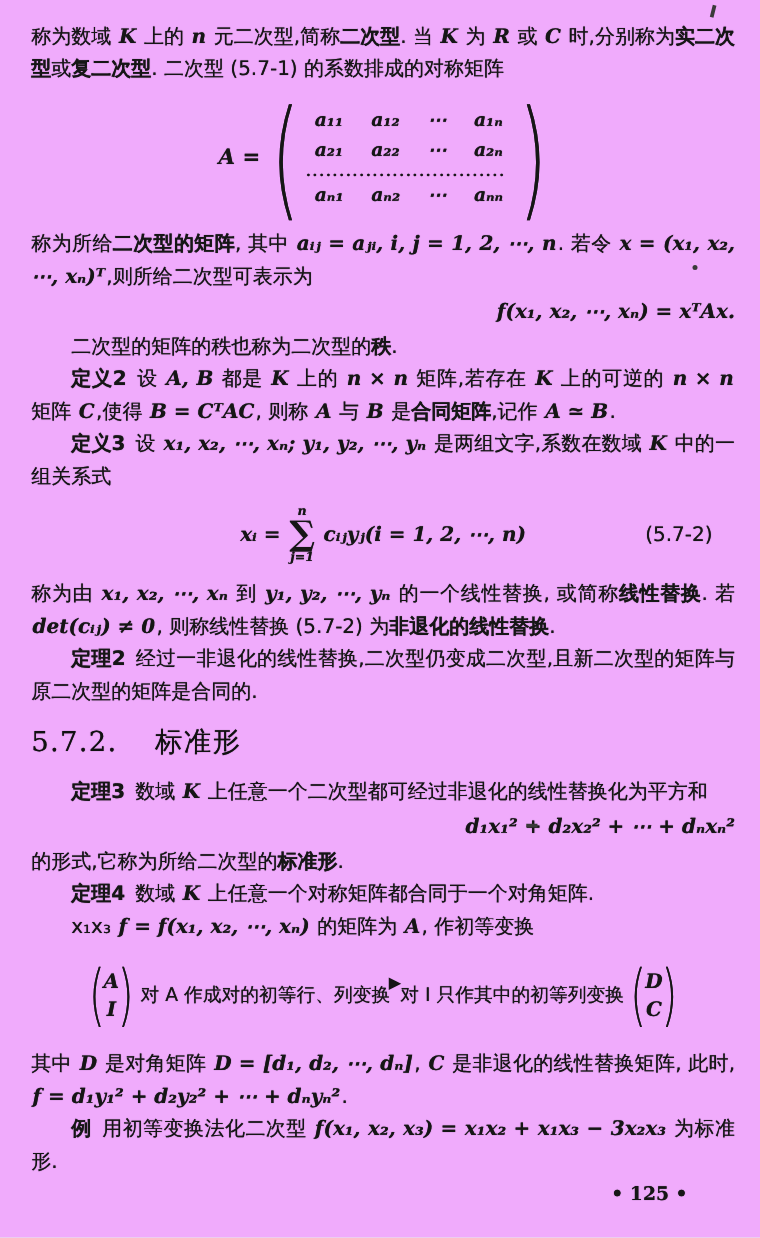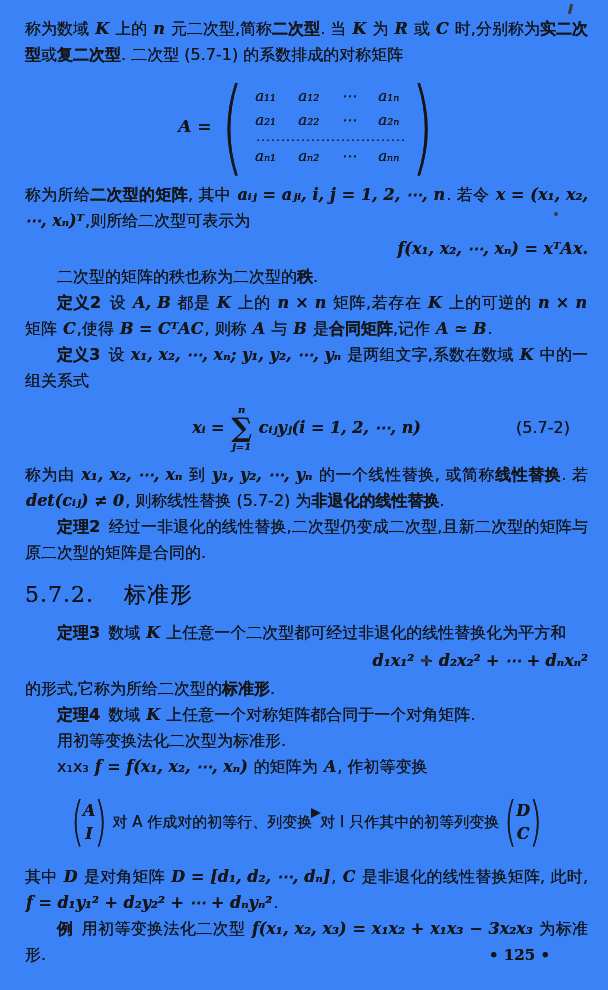--- a/index.html
+++ b/index.html
@@ -2,41 +2,41 @@
 <html><head>
 <meta charset="utf-8">
 <style>
   html,body{margin:0;padding:0;background:#e9e9e6;}
   .page{
     position:relative;
     width:608px;height:990px;
     box-sizing:border-box;
     margin:0 auto;
     padding:16px 20px 0 25px;
-    background:#3b82f6;
+    background:#f0abfc;
     color:#161616;
     font-family:"DejaVu Sans",sans-serif;
     font-size:16px;
     line-height:26px;
     overflow:hidden;
     text-shadow:0 0 0.6px rgba(10,10,10,.85);
   }
   p.para{margin:0;text-align:justify;}
   p.indent{text-indent:32px;}
   .run-n{font-weight:normal;}
   .run-b{font-weight:bold;}
   .run-m{font-family:"DejaVu Serif",serif;font-style:italic;font-weight:bold;padding:0 1px;}
   .math{font-family:"DejaVu Serif",serif;font-style:italic;font-weight:bold;}
   .center-line{text-align:right;margin:2px 0;}
   
   .matrix-row{display:flex;justify-content:center;align-items:center;margin:6px 0 4px;height:104px;}
   .mlhs{margin-right:8px;font-size:17px;}
   .big-paren{font-family:"DejaVu Sans",sans-serif;font-size:104px;font-weight:200;line-height:100px;transform:scaleX(.55);display:inline-block;margin:0 -8px;}
   .mtx{border-collapse:collapse;}
-  .mtx td{padding:1px 11px;text-align:right;font-family:"DejaVu Serif",serif;font-style:italic;font-weight:normal;font-size:15px;line-height:22px;}
+  .mtx td{padding:1px 11px;text-align:left;font-family:"DejaVu Serif",serif;font-style:italic;font-weight:bold;font-size:15px;line-height:22px;}
   .mtx td.dots{font-style:normal;letter-spacing:1.5px;font-size:11px;padding:0 4px;line-height:12px;}
   
   .sum-row{position:relative;display:flex;justify-content:center;align-items:center;margin:8px 0;height:52px;}
   .sigma-stack{display:inline-flex;flex-direction:column;align-items:center;line-height:1;margin:0 7px;}
   .sigma-limit{font-family:"DejaVu Serif",serif;font-style:italic;font-weight:bold;font-size:10px;line-height:11px;}
   .sigma{font-size:27px;font-style:normal;font-weight:bold;line-height:26px;font-family:"DejaVu Serif",serif;}
   .cond{}
   .eq-tag{position:absolute;right:18px;top:50%;transform:translateY(-50%);font-family:"DejaVu Sans",sans-serif;font-style:normal;font-weight:normal;}
   
   .section-heading{margin:14px 0 10px;font-family:"DejaVu Serif",serif;font-weight:500;font-size:22px;line-height:30px;letter-spacing:1px;color:#111;}
@@ -125,21 +125,20 @@
   <h2 class="section-heading">
     <span class="num">5.7.2.</span><span>标准形</span>
   </h2>
 
   <p class="para indent"><span class="run-b">定理3</span><span class="run-n"> 数域 </span><span class="run-m">K</span><span class="run-n"> 上任意一个二次型都可经过非退化的线性替换化为平方和</span></p>
 
   <div class="center-line math">d₁x₁² + d₂x₂² + ⋯ + dₙxₙ²</div>
 
   <p class="para"><span class="run-n">的形式,它称为所给二次型的</span><span class="run-b">标准形</span><span class="run-n">.</span></p>
   <p class="para indent"><span class="run-b">定理4</span><span class="run-n"> 数域 </span><span class="run-m">K</span><span class="run-n"> 上任意一个对称矩阵都合同于一个对角矩阵.</span></p>
-  <p class="para indent"><span class="run-n">用初等变换法化二次型为标准形.</span></p>
   <p class="para indent"><span class="run-n">x₁x₃ </span><span class="run-m">f = f(x₁, x₂, ⋯, xₙ)</span><span class="run-n"> 的矩阵为 </span><span class="run-m">A</span><span class="run-n">, 作初等变换</span></p>
 
   <div class="arrow-row">
     <span class="paren2">(</span>
     <span class="stack2">
       <span>A</span>
       <span>I</span>
     </span>
     <span class="paren2">)</span>
     <span class="arrow-mid">

